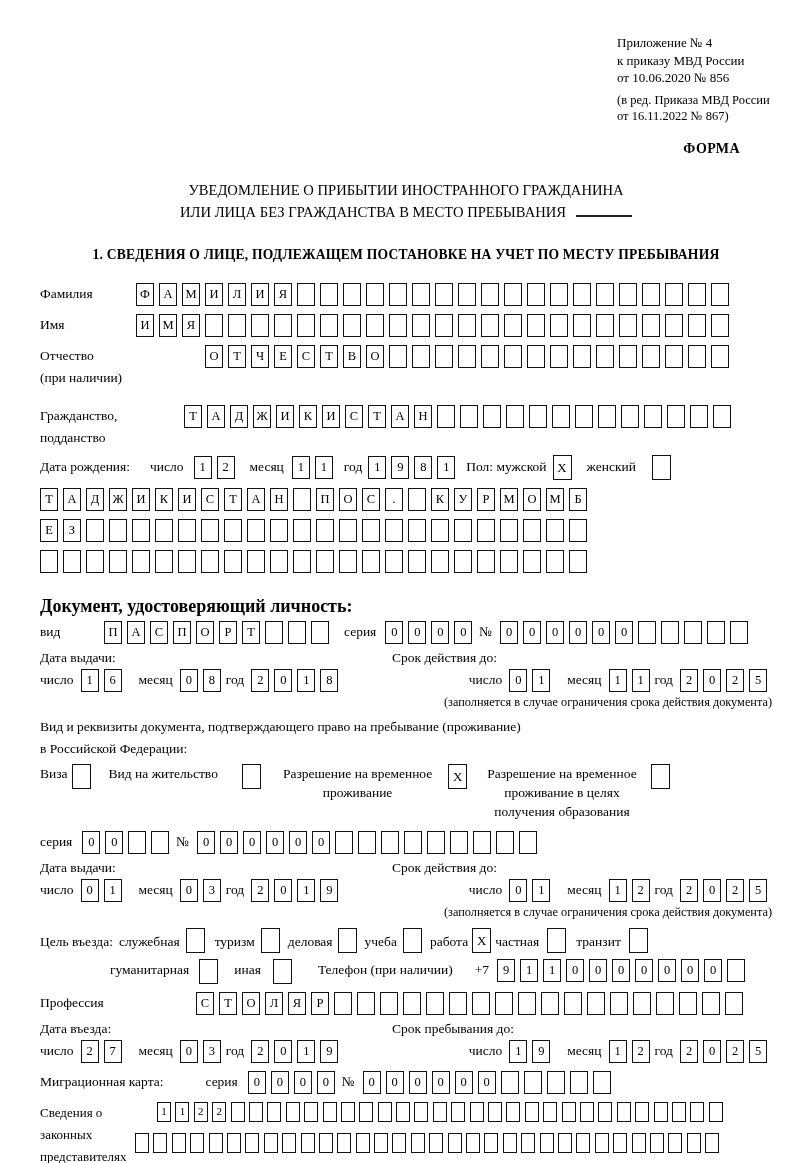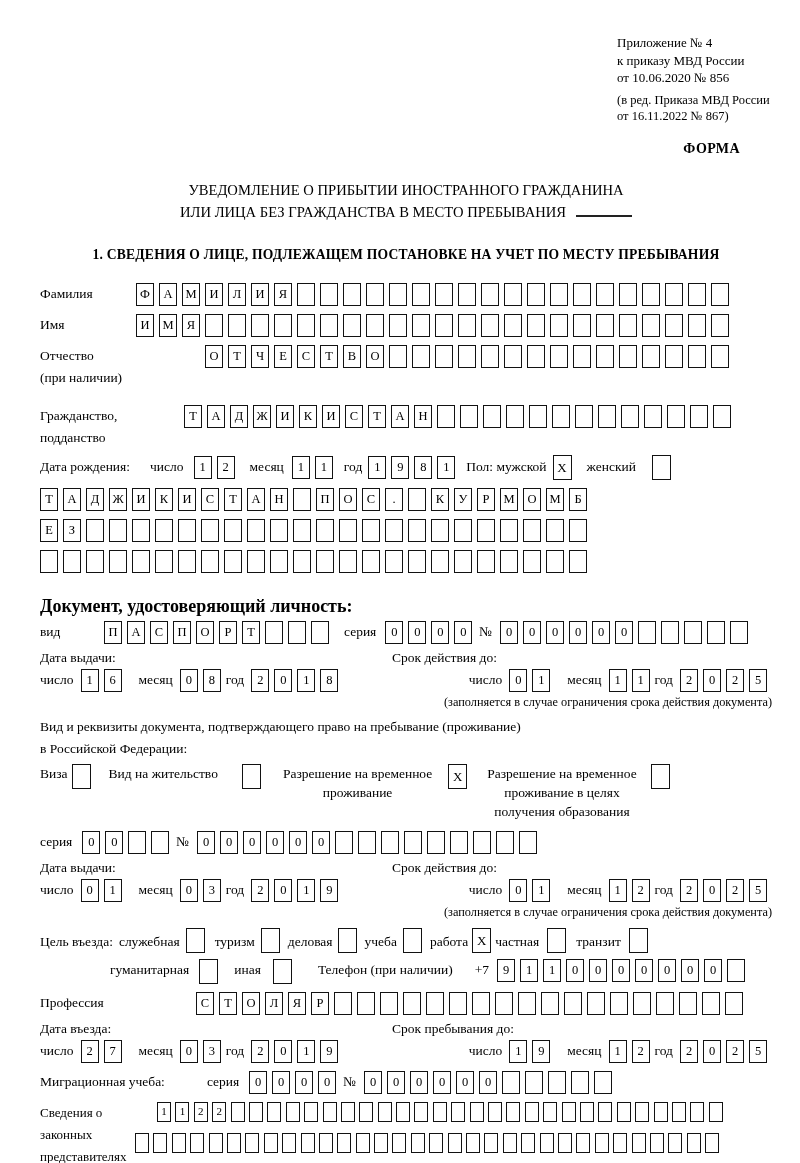--- a/index.html
+++ b/index.html
@@ -626,21 +626,21 @@
             <span class="cell">2</span>
             <span class="cell">0</span>
             <span class="cell">2</span>
             <span class="cell">5</span>
           </span>
       </div>
     </div>
   </div>
 
   <div class="row mt8" style="align-items:center">
-    <span class="lbl">Миграционная учеба:</span>
+    <span class="lbl">Миграционная карта:</span>
     <span class="lbl" style="margin:0 10px 0 42px">серия</span>
     <span class="cells">
         <span class="cell">0</span>
         <span class="cell">0</span>
         <span class="cell">0</span>
         <span class="cell">0</span>
       </span>
     <span class="lbl" style="margin:0 8px 0 2px">№</span>
     <span class="cells">
         <span class="cell">0</span>

